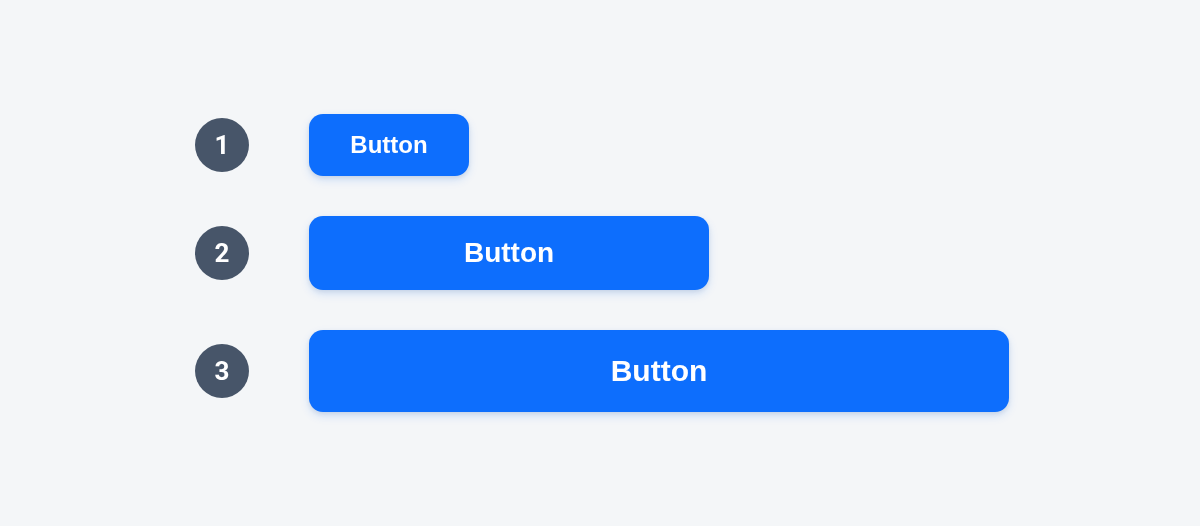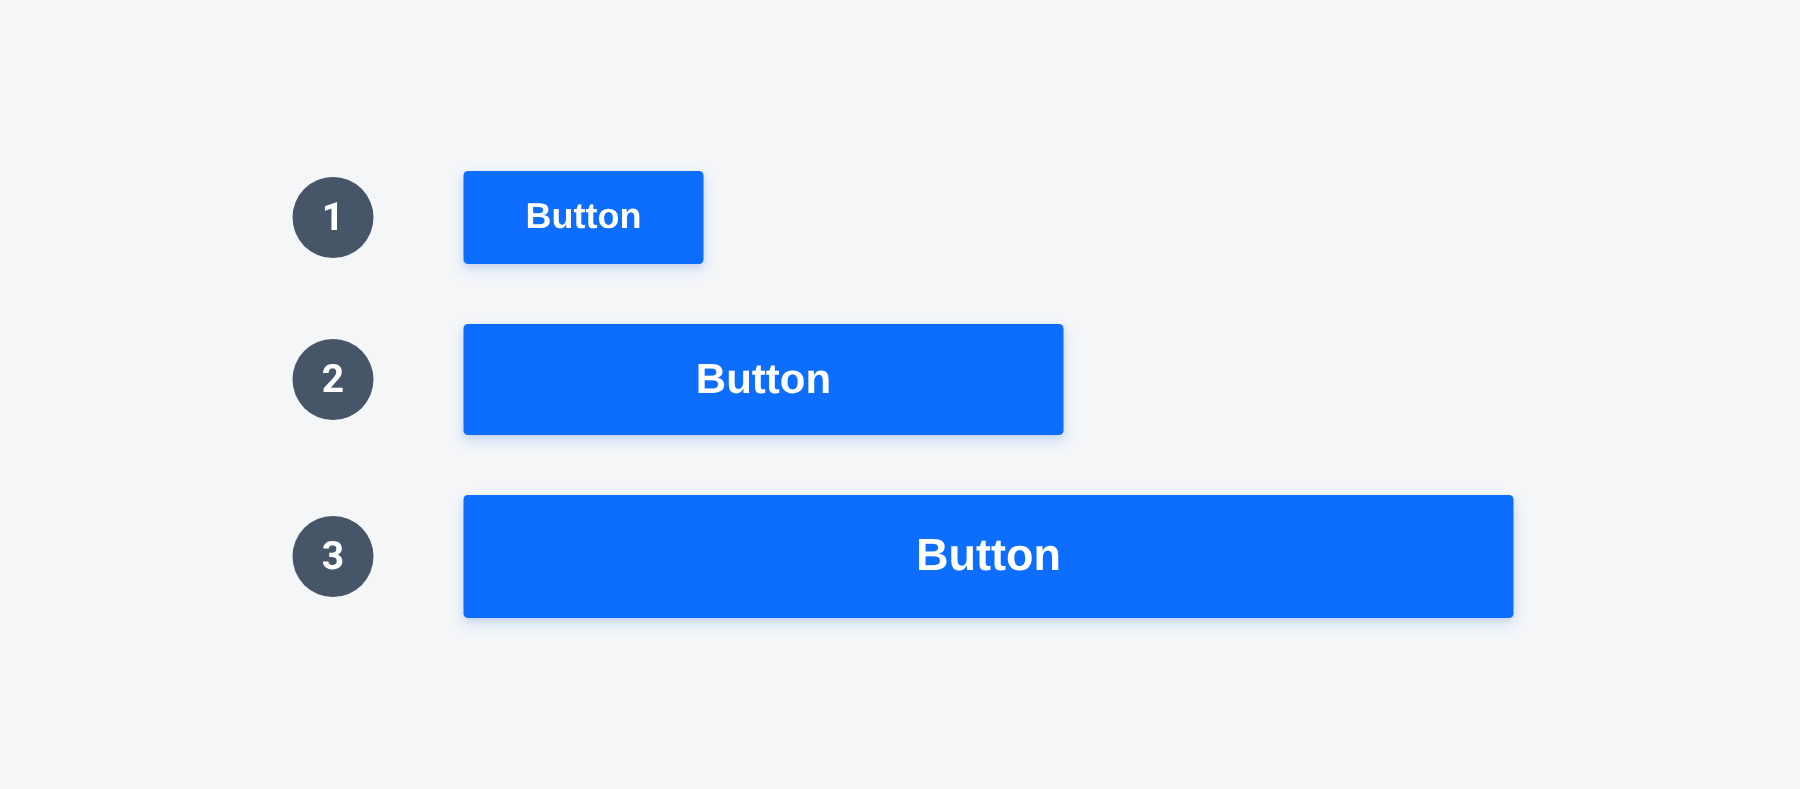--- a/index.html
+++ b/index.html
@@ -34,21 +34,21 @@
       justify-content: center;
       font-size: 26px;
       font-weight: 700;
       flex-shrink: 0;
     }
     .btn {
       background: #0d6efd;
       color: #ffffff;
       border: none;
       font-weight: 700;
-      border-radius: 3px;
+      border-radius: 14px;
       display: flex;
       align-items: center;
       justify-content: center;
       box-shadow: 0 4px 10px rgba(13,110,253,0.15), 0 2px 4px rgba(0,0,0,0.08);
       cursor: pointer;
     }
     .btn-1 {
       width: 160px;
       height: 62px;
       font-size: 24px;

